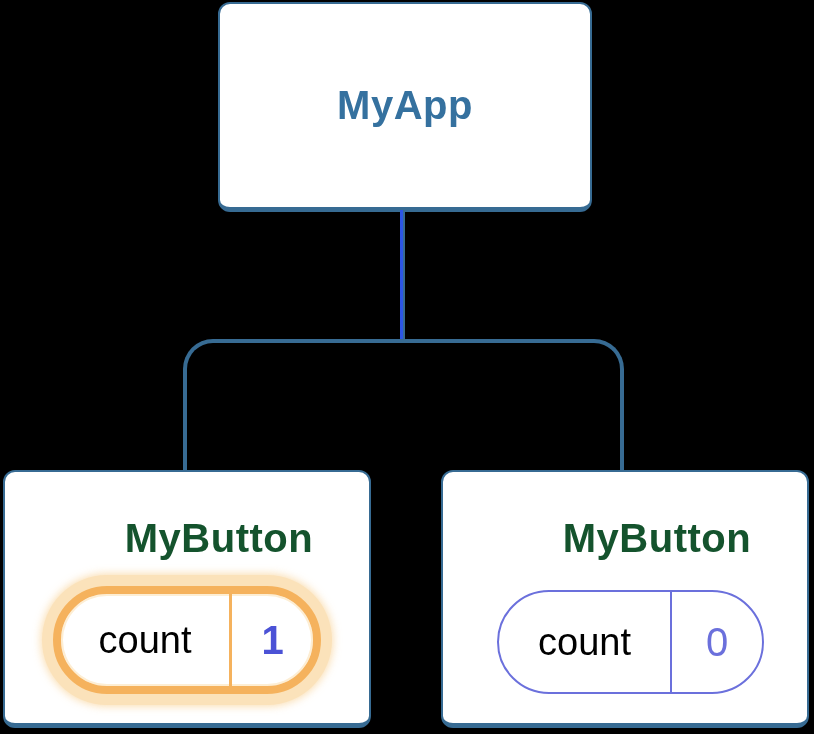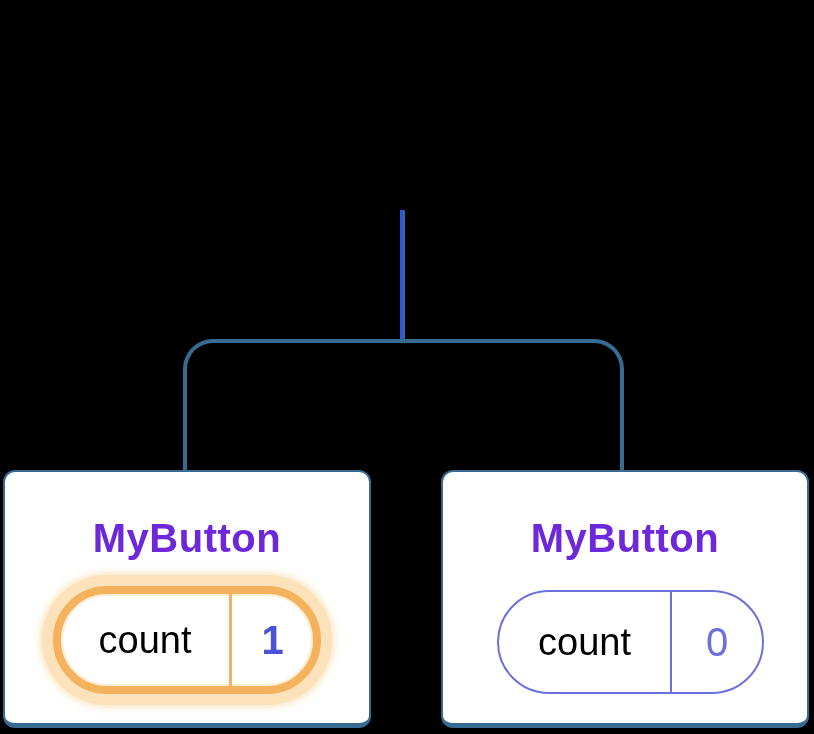--- a/index.html
+++ b/index.html
@@ -14,21 +14,21 @@
   }
   .node-root { left:218px; top:2px; width:374px; height:210px;
     display:flex; align-items:center; justify-content:center; }
   .node-child-left  { left:3px;   top:470px; width:368px; height:258px; }
   .node-child-right { left:441px; top:470px; width:368px; height:258px; }
   .node-label {
     color:#35719f; font-size:40px; font-weight:600; letter-spacing:.5px;
   }
   .child-title {
     position:absolute; top:44px; left:0; width:100%; text-align:center;
-    color:#6d28d9; font-size:40px; font-weight:600; letter-spacing:.5px;
+    color:#14532d; font-size:40px; font-weight:600; letter-spacing:.5px;padding-left:32px;
   }
   
   .trunk {
     position:absolute; left:400px; top:210px; width:5px; height:131px;
     background:linear-gradient(90deg,#2c55e6 0 50%, #376b93 50% 100%);
   }
   .branch {
     position:absolute; left:183px; top:339px; width:441px; height:131px;
     box-sizing:border-box;
     border-top:4px solid #376b93; border-left:4px solid #376b93;
@@ -64,20 +64,23 @@
   .divider-orange { width:3px; background:#f5b25d; }
   .divider-purple { width:2px; background:#6b70dc; }
   .state-val-hot { color:#4b52d6; font-size:40px; font-weight:700; }
   .state-val { color:#6b70dc; font-size:40px; }
 </style>
 </head>
 <body>
 
 <div class="stage">
 
+  <div class="node node-root">
+    <span class="node-label">MyApp</span>
+  </div>
 
   <div class="trunk"></div>
   <div class="branch"></div>
 
   <div class="node node-child-left">
     <div class="child-title">MyButton</div>
     <div class="pill-glow">
       <div class="pill-orange">
         <div class="cell cell-key-l">
           <span class="state-key">count</span>

